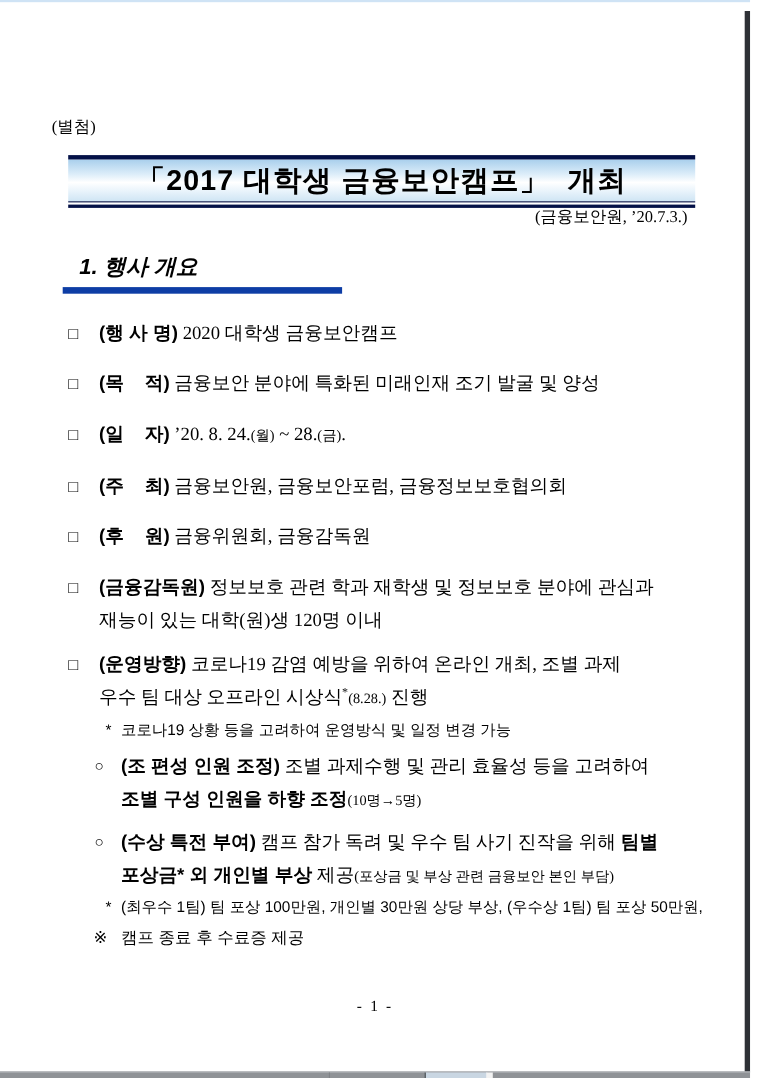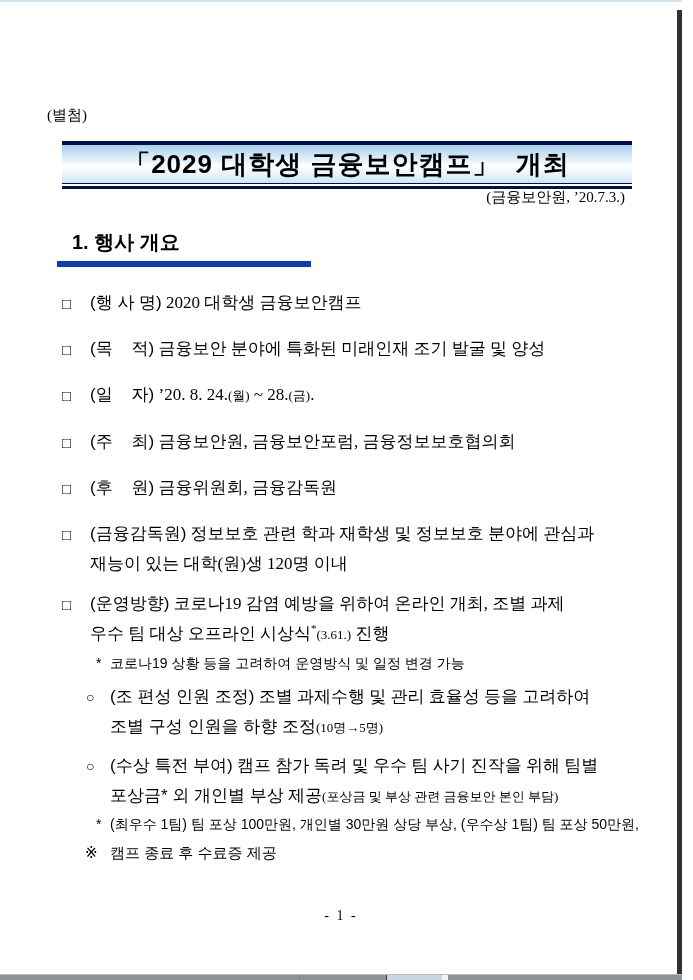--- a/index.html
+++ b/index.html
@@ -33,21 +33,21 @@
   }
   .banner-underline{height:3px;background:var(--banner-border,#041147);margin-top:2px;}
   .source-line{position:absolute;top:188px;right:57px;font-size:15px;}
 
   
   .section-heading{
     position:absolute;left:57px;top:229px;width:254px;
     border-bottom:6px solid var(--heading-underline,#0d3da5);
     padding:0 0 5px 15px;box-sizing:border-box;
     font-family:"Liberation Sans","DejaVu Sans",sans-serif;
-    font-weight:bold;font-size:20px;color:#000;white-space:pre;
+    font-weight:bold;font-size:20px;color:#000;white-space:pre;font-style:italic;
   }
 
   
   .doc-content{position:absolute;left:62px;top:288px;right:50px;}
   .item{position:relative;}
   .line{position:relative;white-space:pre;}
   .marker{position:absolute;}
 
   .lv1 .line{padding-left:28px;line-height:30px;font-size:17px;}
   .lv1 .marker{left:0;top:1px;font-size:15px;}
@@ -57,38 +57,38 @@
   .fn .line.cont{padding-left:50px;}
   .fn .marker{left:34px;top:0;font-size:14px;font-family:"Liberation Sans","DejaVu Sans",sans-serif;}
   .fn2 .line{line-height:25px;}
   .ref .line{padding-left:48px;line-height:24px;font-family:"Liberation Sans","DejaVu Sans",sans-serif;font-size:15px;}
   .ref .marker{left:23px;top:0;font-size:15px;}
 
   .mb16{margin-bottom:16px;}.mb10{margin-bottom:10px;}.mb8{margin-bottom:8px;}
   .mb4{margin-bottom:4px;}.mb2{margin-bottom:2px;}.mb0{margin-bottom:0;}
 
   
-  .s-label{font-family:"Liberation Sans","DejaVu Sans",sans-serif;font-weight:normal;}
+  .s-label{font-family:"Liberation Sans","DejaVu Sans",sans-serif;font-weight:bold;}
   .s-body{}
   .s-small{font-size:13px;}
   .s-sup{font-size:11px;vertical-align:super;line-height:0;}
   .s-note{}
   .footer-page{position:absolute;top:908px;left:0;right:0;text-align:center;font-size:14px;letter-spacing:2px;}
 </style>
 </head>
 <body>
 
 <div class="page">
   <div class="top-strip"></div>
   <div class="right-bar"></div>
 
   <div class="attachment-tag">(별첨)</div>
 
   <div class="banner">
-    <div class="banner-inner">「2029 대학생 금융보안캠프」  개최</div>
+    <div class="banner-inner">「2017 대학생 금융보안캠프」  개최</div>
     <div class="banner-underline"></div>
   </div>
 
   <div class="source-line">(금융보안원, ’20.7.3.)</div>
 
   <div class="section-heading">1. 행사 개요</div>
 
   <div class="doc-content">
       <div class="item lv1 mb16">
         <div class="line"><span class="marker">□</span><span class="s-label">(행 사 명)</span><span class="s-body"> 2020 대학생 금융보안캠프</span></div>
@@ -104,21 +104,21 @@
       </div>
       <div class="item lv1 mb16">
         <div class="line"><span class="marker">□</span><span class="s-label">(후    원)</span><span class="s-body"> 금융위원회, 금융감독원</span></div>
       </div>
       <div class="item lv1 mb10">
         <div class="line"><span class="marker">□</span><span class="s-label">(금융감독원)</span><span class="s-body"> 정보보호 관련 학과 재학생 및 정보보호 분야에 관심과</span></div>
         <div class="line cont"><span class="s-body">재능이 있는 대학(원)생 120명 이내</span></div>
       </div>
       <div class="item lv1 mb2">
         <div class="line"><span class="marker">□</span><span class="s-label">(운영방향)</span><span class="s-body"> 코로나19 감염 예방을 위하여 온라인 개최, 조별 과제</span></div>
-        <div class="line cont"><span class="s-body">우수 팀 대상 오프라인 시상식</span><span class="s-sup">*</span><span class="s-small">(3.61.)</span><span class="s-body"> 진행</span></div>
+        <div class="line cont"><span class="s-body">우수 팀 대상 오프라인 시상식</span><span class="s-sup">*</span><span class="s-small">(8.28.)</span><span class="s-body"> 진행</span></div>
       </div>
       <div class="item fn mb8">
         <div class="line"><span class="marker">*</span><span class="s-note">코로나19 상황 등을 고려하여 운영방식 및 일정 변경 가능</span></div>
       </div>
       <div class="item lv2 mb8">
         <div class="line"><span class="marker">○</span><span class="s-label">(조 편성 인원 조정)</span><span class="s-body"> 조별 과제수행 및 관리 효율성 등을 고려하여</span></div>
         <div class="line cont"><span class="s-label">조별 구성 인원을 하향 조정</span><span class="s-small">(10명→5명)</span></div>
       </div>
       <div class="item lv2 mb0">
         <div class="line"><span class="marker">○</span><span class="s-label">(수상 특전 부여)</span><span class="s-body"> 캠프 참가 독려 및 우수 팀 사기 진작을 위해 </span><span class="s-label">팀별</span></div>

